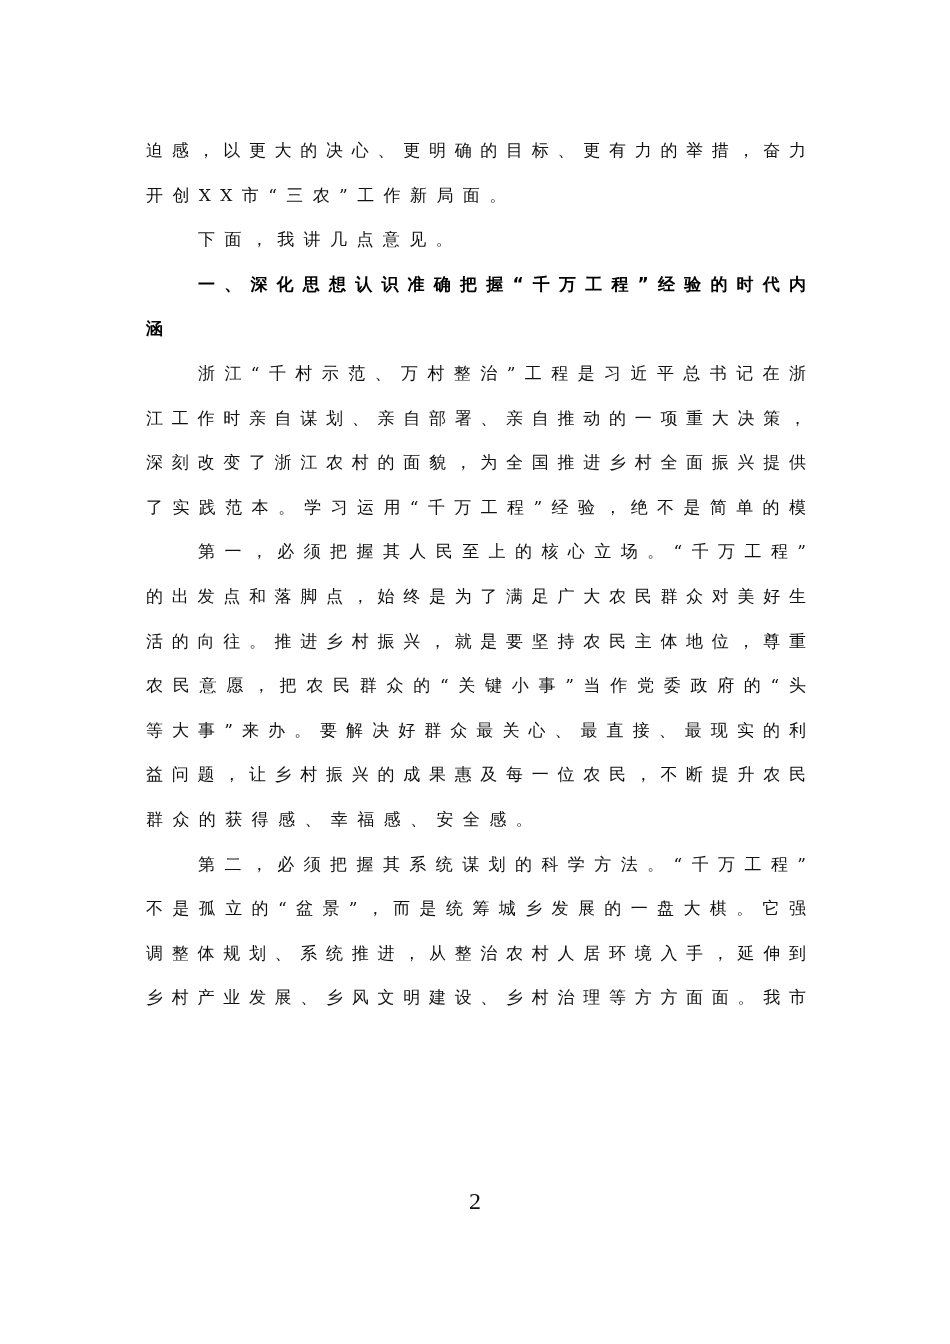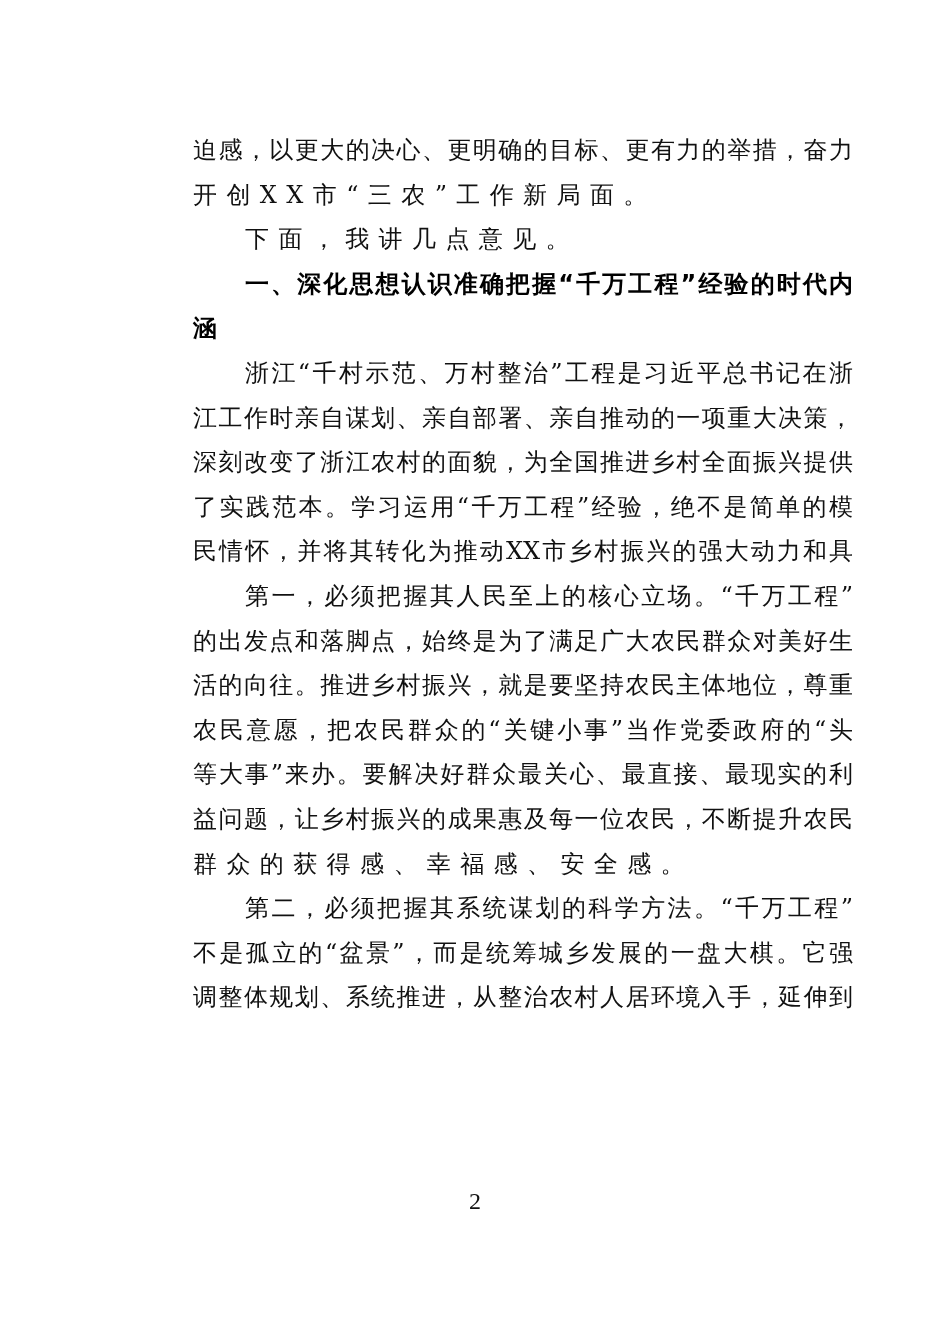--- a/index.html
+++ b/index.html
@@ -1,21 +1,21 @@
 <!DOCTYPE html>
 <html><head>
 <meta charset="utf-8">
 <style>
   html, body { margin: 0; padding: 0; background: #ffffff; }
   body { width: 950px; height: 1344px; position: relative; overflow: hidden; }
   .page { position: absolute; left: 0; top: 0; width: 950px; height: 1344px; background: #fff; }
   .body-text {
     position: absolute; left: 146px; top: 128px; width: 660px;
     font-family: "DejaVu Serif", "Liberation Serif", serif;
-    font-size: 24px; color: #111; margin-left: 47px;
+    font-size: 17px; color: #111;
   }
   .line {
     height: 44.6px; line-height: 44.6px; white-space: nowrap;
     text-align: justify; text-align-last: justify; letter-spacing: 0;
   }
   .line.last { text-align-last: left; letter-spacing: 9.4px; }
   .line.indent { padding-left: 52px; }
   .heading { font-family: "DejaVu Sans", "Liberation Sans", sans-serif; font-weight: bold; color: #000000; }
   .page-number {
     position: absolute; left: 0; width: 950px; top: 1188px; text-align: center;
@@ -29,26 +29,26 @@
   <div class="body-text">
     <div class="line">迫感，以更大的决心、更明确的目标、更有力的举措，奋力</div>
     <div class="line last">开创XX市“三农”工作新局面。</div>
     <div class="line indent last">下面，我讲几点意见。</div>
     <div class="line indent heading">一、深化思想认识准确把握“千万工程”经验的时代内</div>
     <div class="line heading last">涵</div>
     <div class="line indent">浙江“千村示范、万村整治”工程是习近平总书记在浙</div>
     <div class="line">江工作时亲自谋划、亲自部署、亲自推动的一项重大决策，</div>
     <div class="line">深刻改变了浙江农村的面貌，为全国推进乡村全面振兴提供</div>
     <div class="line">了实践范本。学习运用“千万工程”经验，绝不是简单的模</div>
-    <div class="line">民情怀，并将其转化为推动XX市乡村振兴的强大动力和具</div>
     <div class="line indent">第一，必须把握其人民至上的核心立场。“千万工程”</div>
     <div class="line">的出发点和落脚点，始终是为了满足广大农民群众对美好生</div>
     <div class="line">活的向往。推进乡村振兴，就是要坚持农民主体地位，尊重</div>
     <div class="line">农民意愿，把农民群众的“关键小事”当作党委政府的“头</div>
     <div class="line">等大事”来办。要解决好群众最关心、最直接、最现实的利</div>
     <div class="line">益问题，让乡村振兴的成果惠及每一位农民，不断提升农民</div>
     <div class="line last">群众的获得感、幸福感、安全感。</div>
     <div class="line indent">第二，必须把握其系统谋划的科学方法。“千万工程”</div>
     <div class="line">不是孤立的“盆景”，而是统筹城乡发展的一盘大棋。它强</div>
     <div class="line">调整体规划、系统推进，从整治农村人居环境入手，延伸到</div>
+    <div class="line">乡村产业发展、乡风文明建设、乡村治理等方方面面。我市</div>
   </div>
   <div class="page-number">2</div>
 </div>
 
 </body></html>

